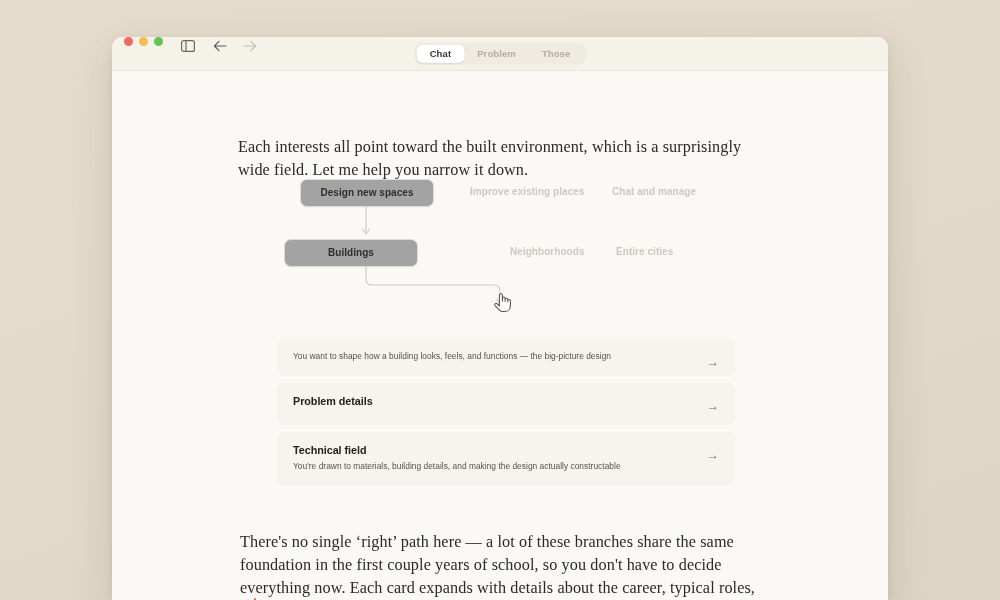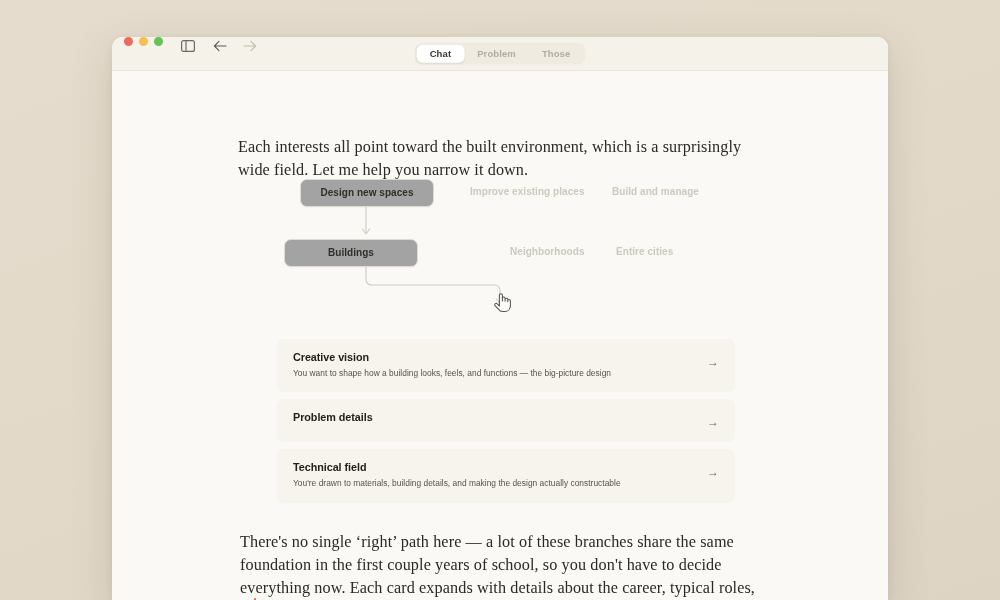--- a/index.html
+++ b/index.html
@@ -316,42 +316,41 @@
           <path d="M254 35 L254 62" stroke="#cfcbc0" stroke-width="1.1" fill="none"></path>
           <path d="M250.5 58 L254 63 L257.5 58" stroke="#cfcbc0" stroke-width="1.1" fill="none" stroke-linecap="round" stroke-linejoin="round"></path>
 
           <path d="M254 95 L254 108 Q254 114 260 114 L382 114 Q388 114 388 120 L388 132" stroke="#cfcbc0" stroke-width="1.1" fill="none"></path>
           <path d="M384.5 128 L388 133 L391.5 128" stroke="#cfcbc0" stroke-width="1.1" fill="none" stroke-linecap="round" stroke-linejoin="round"></path>
         </svg>
 
         <div id="tree-row-1" class="tree-row">
           <div id="node-design" class="node selected">Design new spaces</div>
           <div id="node-improve" class="node dim">Improve existing places</div>
-          <div id="node-build" class="node dim">Build and manage</div>
+          <div id="node-build" class="node dim">Chat and manage</div>
         </div>
 
         <div id="tree-row-2" class="tree-row">
           <div id="node-buildings" class="node selected">Buildings</div>
           <div id="node-neighborhoods" class="node dim">Neighborhoods</div>
           <div id="node-cities" class="node dim">Entire cities</div>
         </div>
 
         <div id="pointer-cursor">
           <svg width="20" height="22" viewBox="0 0 20 22" fill="none">
             <path d="M7.4 11.2 V4.2 a1.5 1.5 0 0 1 3 0 V10 V7.4 a1.35 1.35 0 0 1 2.7 0 V10.2 V8.6 a1.35 1.35 0 0 1 2.7 0 V10.8 V9.8 a1.3 1.3 0 0 1 2.6 0 v4.6 c0 3.4 -2.2 6.1 -5.6 6.1 h-2.2 c-2.0 0 -3.0 -0.8 -4.1 -2.4 L3.0 14.6 a1.45 1.45 0 0 1 2.3 -1.75 l2.1 2.2 z" fill="#fcfbf8" stroke="#55534d" stroke-width="1.05" stroke-linejoin="round"></path>
           </svg>
         </div>
       </div>
 
       <div id="question">What's your natural strength?</div>
 
       <div id="cards">
 
         <div class="card">
-          <div class="card-title">Creative vision</div>
           <div class="card-desc">You want to shape how a building looks, feels, and functions — the big-picture design</div>
           <div class="card-arrow">→</div>
         </div>
 
         <div class="card">
           <div class="card-title">Problem details</div>
           <div class="card-arrow">→</div>
         </div>
 
         <div class="card">

